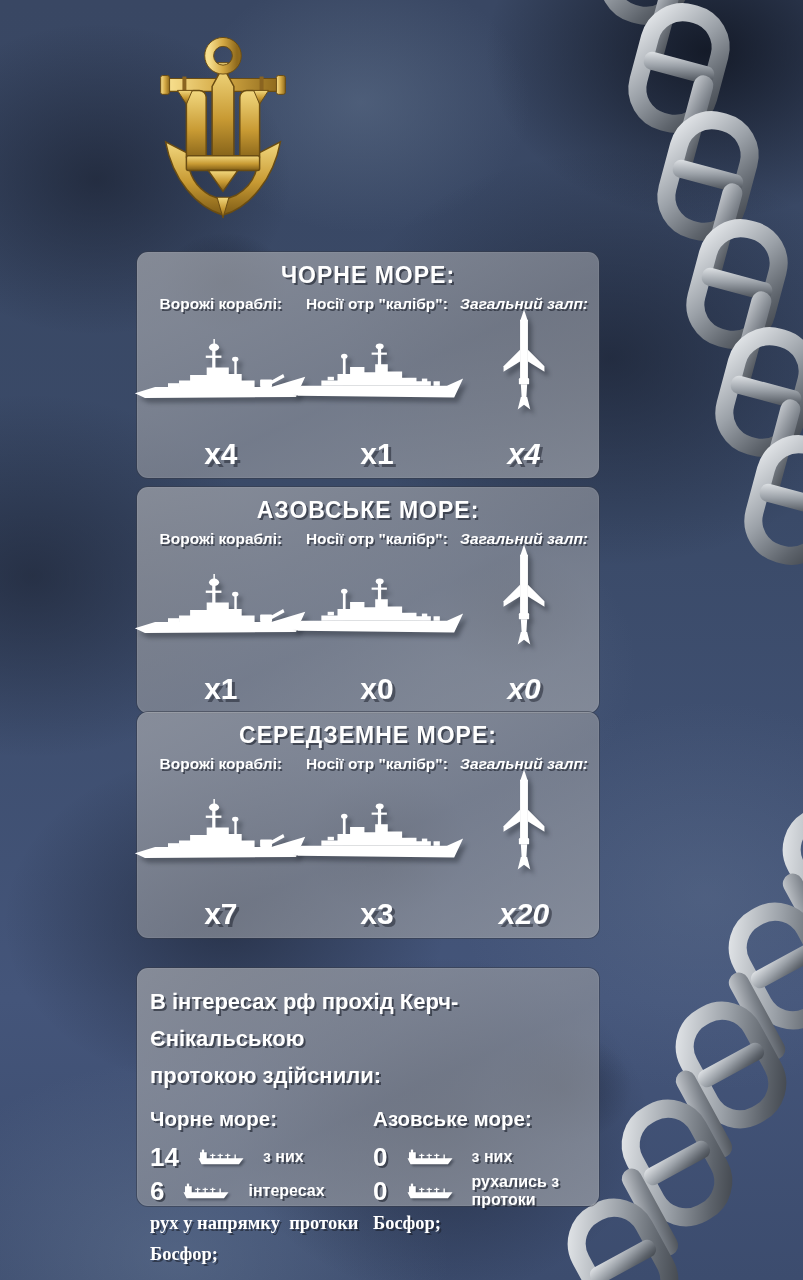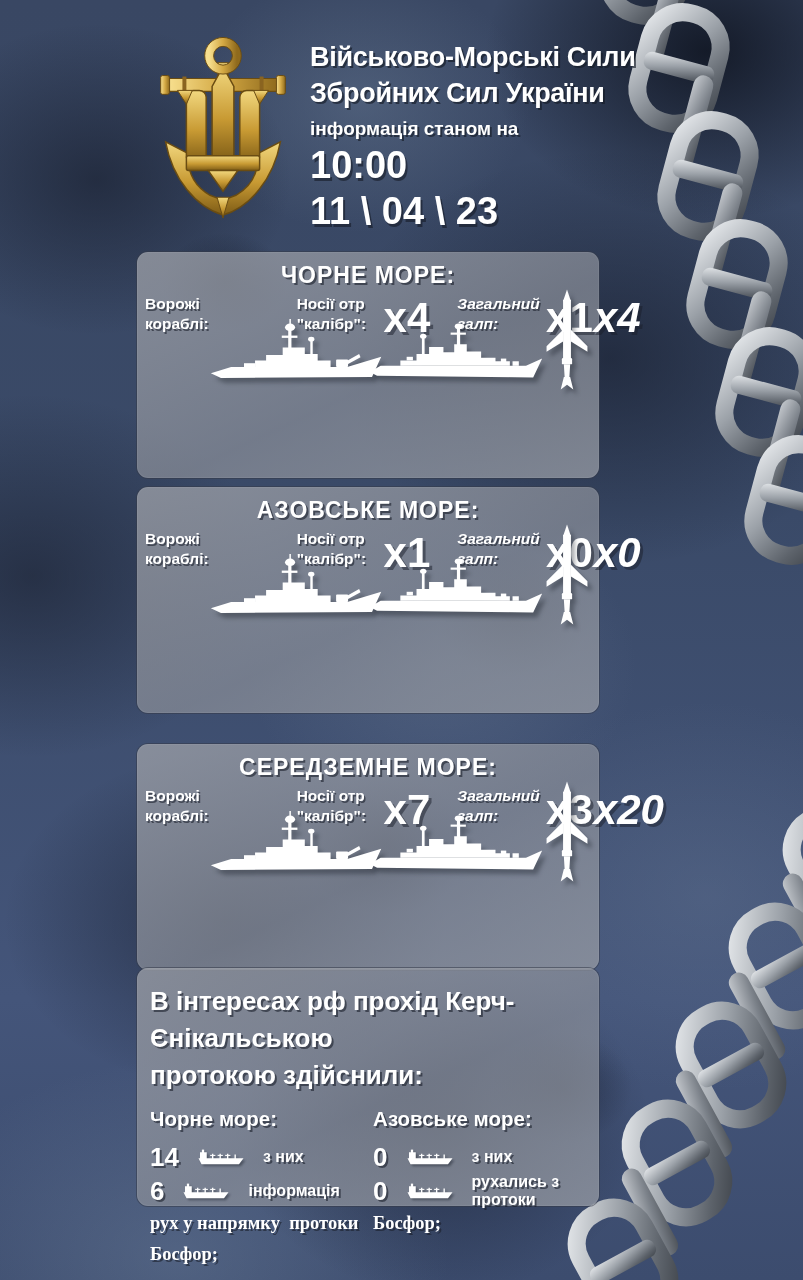--- a/index.html
+++ b/index.html
@@ -28,30 +28,30 @@
   .h-line{font-size:27px;line-height:36px;letter-spacing:-.3px;text-shadow:2px 2px 0 rgba(22,27,38,.65);}
   .h-sub{font-size:19px;line-height:26px;margin-top:5px;text-shadow:2px 2px 0 rgba(22,27,38,.65);}
   .h-time{font-size:38px;line-height:44px;margin-top:1px;text-shadow:2px 3px 0 rgba(22,27,38,.6);}
   .h-date{font-size:38px;line-height:48px;text-shadow:2px 3px 0 rgba(22,27,38,.6);}
   .panel{position:absolute;left:137px;width:462px;z-index:2;border-radius:11px;
     background:linear-gradient(155deg, rgba(151,155,164,.82) 0%, rgba(135,140,151,.74) 55%, rgba(146,151,161,.8) 100%);
     box-shadow:0 0 0 1px rgba(52,58,72,.55), inset 0 0 0 1px rgba(255,255,255,.06);}
   .sea-panel{height:226px;padding-top:10px;box-sizing:border-box;}
   .sea-title{text-align:center;font-size:23px;letter-spacing:1px;text-shadow:2px 2px 0 rgba(25,30,42,.6);}
   .sea-cols{display:flex;margin-top:5px;padding:0 8px;}
-  .sea-col{display:flex;flex-direction:row;align-items:flex-start;}
+  .sea-col{display:flex;flex-direction:column;align-items:center;}
   .sea-col.c1{width:34%;}.sea-col.c2{width:36%;}.sea-col.c3{width:30%;font-style:italic;}
   .col-label{font-size:15.5px;line-height:20px;text-shadow:1.5px 1.5px 0 rgba(25,30,42,.6);}
   .icon-box{height:106px;display:flex;align-items:flex-end;justify-content:center;}
   .icon-box svg{filter:drop-shadow(4px 5px 2px rgba(15,20,30,.35));}
   .ship-icon{margin-bottom:10px;}
   .missile-icon{margin-bottom:-6px;}
-  .value{font-size:42px;line-height:46px;margin-top:1px;text-shadow:3px 3px 0 rgba(25,30,42,.5);}
+  .value{font-size:30px;line-height:46px;margin-top:11px;text-shadow:3px 3px 0 rgba(25,30,42,.5);}
   .kerch-panel{top:968px;height:238px;padding:15px 20px 0 13px;box-sizing:border-box;}
-  .kerch-title{font-size:26px;line-height:37px;text-shadow:2px 2px 0 rgba(25,30,42,.6);}
+  .kerch-title{font-size:22px;line-height:37px;text-shadow:2px 2px 0 rgba(25,30,42,.6);}
   .kerch-cols{display:flex;margin-top:13px;}
   .k-col{width:52%;}
   .k-col.right{width:48%;}
   .k-label{font-size:20.5px;margin-bottom:9px;text-shadow:2px 2px 0 rgba(25,30,42,.6);}
   .k-row{display:flex;align-items:center;gap:18px;height:34px;text-shadow:2px 2px 0 rgba(25,30,42,.6);}
   .k-num{font-size:26px;}
   .k-text{font-size:16px;}
   .k-row svg{filter:drop-shadow(2px 2px 1px rgba(15,20,30,.4));flex:none;}
   .k-cont{font-size:18.5px;line-height:31px;white-space:pre-wrap;text-shadow:2px 2px 0 rgba(25,30,42,.6);font-family:Liberation Serif, serif;}
 </style>
@@ -140,27 +140,20 @@
       <polygon points="38,72 29,58 44,58" fill="url(#gldV)" stroke="#6a4c12" stroke-width="1"></polygon>
       <rect x="92" y="58" width="20" height="74" rx="7" fill="url(#gldV)" stroke="#6a4c12" stroke-width="1.5"></rect>
       <polygon points="112,72 121,58 106,58" fill="url(#gldV)" stroke="#6a4c12" stroke-width="1"></polygon>
       <rect x="38" y="124" width="74" height="15" rx="2" fill="url(#gldV)" stroke="#6a4c12" stroke-width="1.5"></rect>
       <polygon points="60,139 90,139 75,160" fill="url(#gldV)" stroke="#6a4c12" stroke-width="1.5"></polygon>
 
       <circle cx="75" cy="23" r="14" fill="none" stroke="url(#gld)" stroke-width="9"></circle>
       <circle cx="75" cy="23" r="18.5" fill="none" stroke="#6a4c12" stroke-width="1"></circle>
       <circle cx="75" cy="23" r="9.5" fill="none" stroke="#6a4c12" stroke-width="1"></circle>
     </svg>
-    <div class="header-text">
-      <div class="h-line">Військово-Морські Сили</div>
-      <div class="h-line">Збройних Сил України</div>
-      <div class="h-sub">інформація станом на</div>
-      <div class="h-time">10:00</div>
-      <div class="h-date">11 \ 04 \ 23</div>
-    </div>
   </div>
 
   <div class="panel sea-panel" style="top:252px">
     <div class="sea-title">ЧОРНЕ МОРЕ:</div>
     <div class="sea-cols">
       <div class="sea-col c1">
         <div class="col-label">Ворожі кораблі:</div>
         <div class="icon-box">
           <svg class="ship-icon" width="175" height="72" viewBox="0 0 190 78">
             <path d="M2,60 L24,53 L150,53 L187,42 L177,64 L13,65 Z" fill="#fff"></path>
@@ -265,21 +258,21 @@
             <rect x="23.5" y="89" width="13" height="8" rx="1.5" fill="#fff"></rect>
             <polygon points="26,97 34,97 33,113 27,113" fill="#fff"></polygon>
             <polygon points="26,113 34,113 38,129 30,123 22,129" fill="#fff"></polygon>
           </svg>
         </div>
         <div class="value">x0</div>
       </div>
     </div>
   </div>
 
-  <div class="panel sea-panel" style="top:744px">
+  <div class="panel sea-panel" style="top:712px">
     <div class="sea-title">СЕРЕДЗЕМНЕ МОРЕ:</div>
     <div class="sea-cols">
       <div class="sea-col c1">
         <div class="col-label">Ворожі кораблі:</div>
         <div class="icon-box">
           <svg class="ship-icon" width="175" height="72" viewBox="0 0 190 78">
             <path d="M2,60 L24,53 L150,53 L187,42 L177,64 L13,65 Z" fill="#fff"></path>
             <path d="M50,54 L50,46 L62,46 L62,40 L80,40 L80,32 L104,32 L104,39 L118,39 L118,46 L132,46 L132,54 Z" fill="#fff"></path>
             <rect x="86" y="13" width="3.5" height="22" fill="#fff"></rect>
               <rect x="79" y="19" width="17" height="2.5" fill="#fff"></rect>
@@ -359,21 +352,21 @@
             <rect x="4" y="5" width="9" height="9" fill="#fff"></rect>
               <rect x="6.5" y="1.5" width="3" height="5" fill="#fff"></rect>
             <rect x="20" y="7" width="1.8" height="7" fill="#fff"></rect>
               <rect x="17.5" y="8.5" width="7" height="1.4" fill="#fff"></rect>
             <rect x="30" y="7" width="1.8" height="7" fill="#fff"></rect>
               <rect x="27.5" y="8.5" width="7" height="1.4" fill="#fff"></rect>
             <rect x="40" y="7" width="1.8" height="7" fill="#fff"></rect>
               <rect x="37.5" y="8.5" width="7" height="1.4" fill="#fff"></rect>
             <rect x="50" y="8" width="1.8" height="6" fill="#fff"></rect>
           </svg>
-          <span class="k-text">інформація</span>
+          <span class="k-text">інтересах</span>
         </div>
         <div class="k-cont">рух у напрямку  протоки</div>
         <div class="k-cont">Босфор;</div>
       </div>
       <div class="k-col right">
         <div class="k-label">Азовське море:</div>
         <div class="k-row">
           <span class="k-num">0</span>
           <svg width="48" height="19" viewBox="0 0 64 24">
             <polygon points="2,13 62,13 56,21 6,21" fill="#fff"></polygon>

